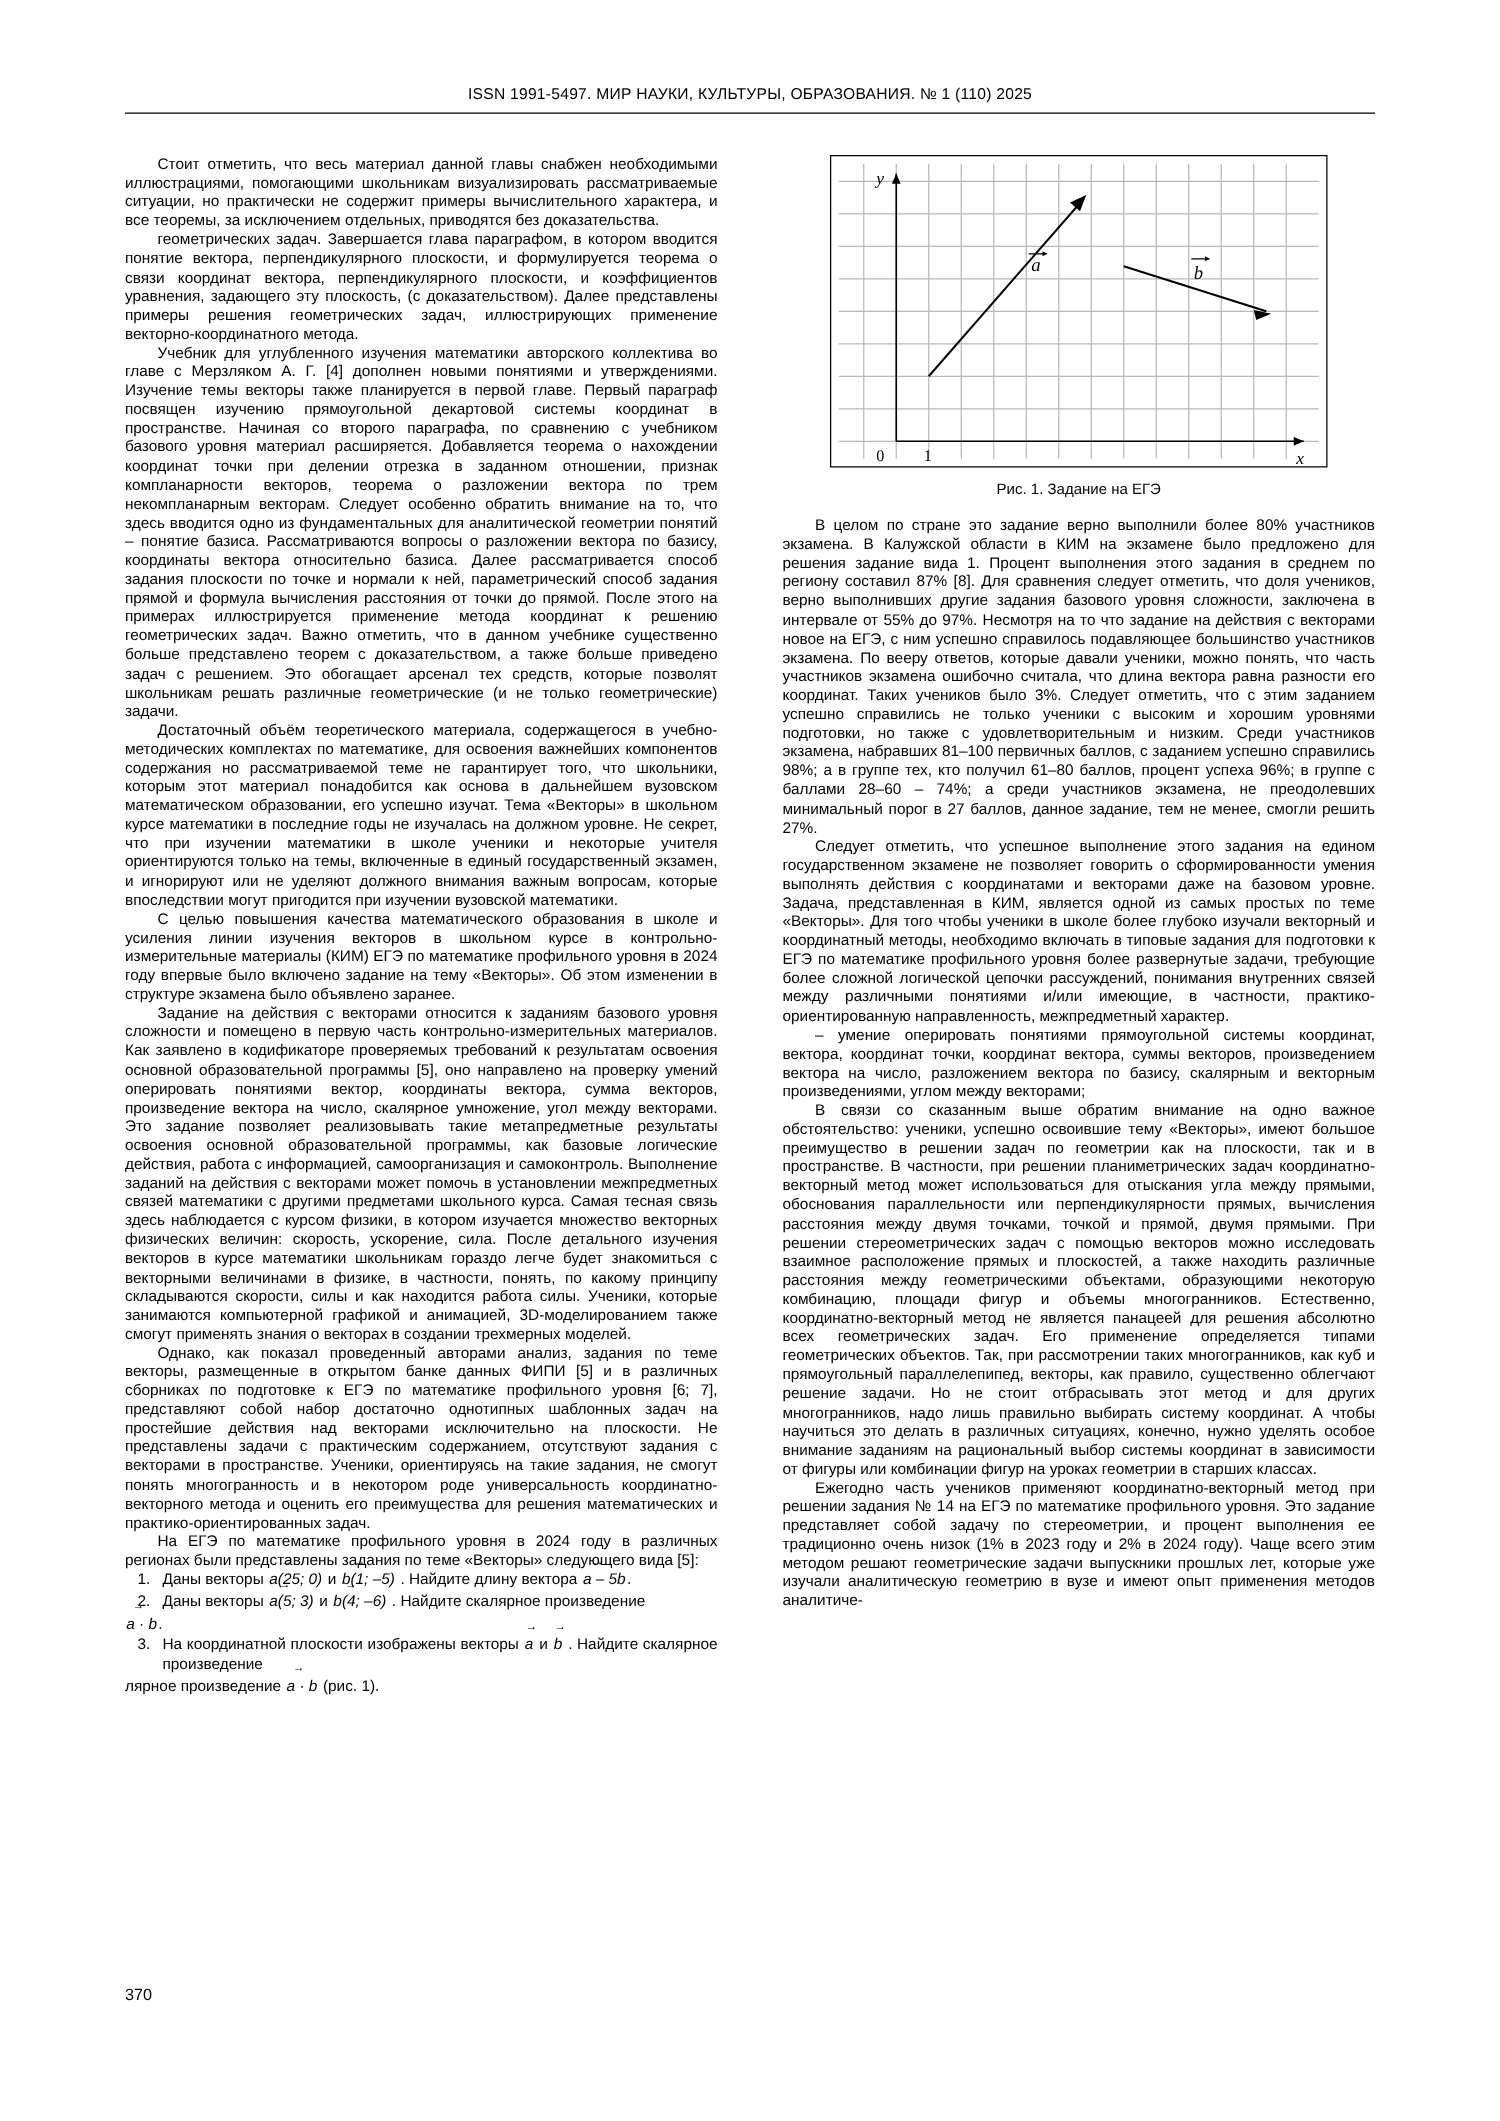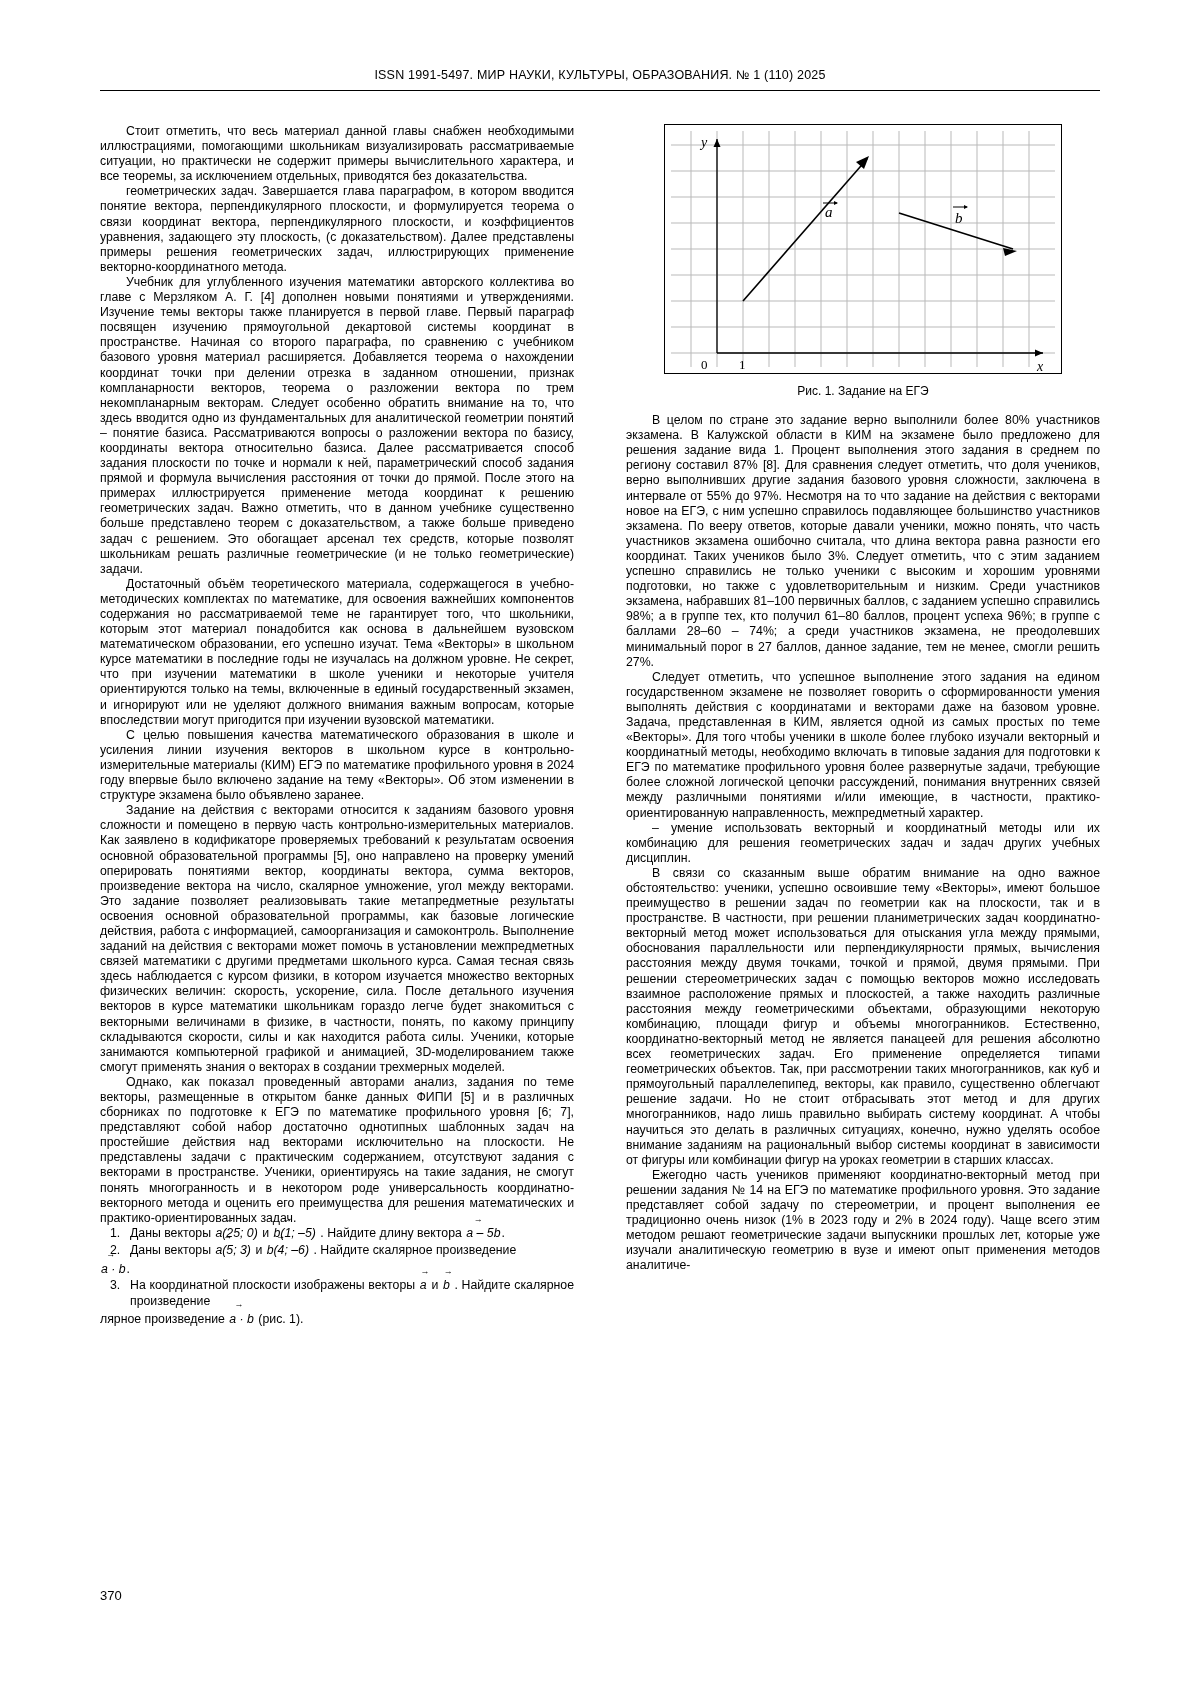--- a/index.html
+++ b/index.html
@@ -152,20 +152,21 @@
   <div class="header-rule"></div>
 
   <div class="col col-left">
     <p>Стоит отметить, что весь материал данной главы снабжен необходимыми иллюстрациями, помогающими школьникам визуализировать рассматриваемые ситуации, но практически не содержит примеры вычислительного характера, и все теоремы, за исключением отдельных, приводятся без доказательства.</p>
     <p>геометрических задач. Завершается глава параграфом, в котором вводится понятие вектора, перпендикулярного плоскости, и формулируется теорема о связи координат вектора, перпендикулярного плоскости, и коэффициентов уравнения, задающего эту плоскость, (с доказательством). Далее представлены примеры решения геометрических задач, иллюстрирующих применение векторно-координатного метода.</p>
     <p>Учебник для углубленного изучения математики авторского коллектива во главе с Мерзляком А. Г. [4] дополнен новыми понятиями и утверждениями. Изучение темы векторы также планируется в первой главе. Первый параграф посвящен изучению прямоугольной декартовой системы координат в пространстве. Начиная со второго параграфа, по сравнению с учебником базового уровня материал расширяется. Добавляется теорема о нахождении координат точки при делении отрезка в заданном отношении, признак компланарности векторов, теорема о разложении вектора по трем некомпланарным векторам. Следует особенно обратить внимание на то, что здесь вводится одно из фундаментальных для аналитической геометрии понятий – понятие базиса. Рассматриваются вопросы о разложении вектора по базису, координаты вектора относительно базиса. Далее рассматривается способ задания плоскости по точке и нормали к ней, параметрический способ задания прямой и формула вычисления расстояния от точки до прямой. После этого на примерах иллюстрируется применение метода координат к решению геометрических задач. Важно отметить, что в данном учебнике существенно больше представлено теорем с доказательством, а также больше приведено задач с решением. Это обогащает арсенал тех средств, которые позволят школьникам решать различные геометрические (и не только геометрические) задачи.</p>
     <p>Достаточный объём теоретического материала, содержащегося в учебно-методических комплектах по математике, для освоения важнейших компонентов содержания но рассматриваемой теме не гарантирует того, что школьники, которым этот материал понадобится как основа в дальнейшем вузовском математическом образовании, его успешно изучат. Тема «Векторы» в школьном курсе математики в последние годы не изучалась на должном уровне. Не секрет, что при изучении математики в школе ученики и некоторые учителя ориентируются только на темы, включенные в единый государственный экзамен, и игнорируют или не уделяют должного внимания важным вопросам, которые впоследствии могут пригодится при изучении вузовской математики.</p>
     <p>С целью повышения качества математического образования в школе и усиления линии изучения векторов в школьном курсе в контрольно-измерительные материалы (КИМ) ЕГЭ по математике профильного уровня в 2024 году впервые было включено задание на тему «Векторы». Об этом изменении в структуре экзамена было объявлено заранее.</p>
     <p>Задание на действия с векторами относится к заданиям базового уровня сложности и помещено в первую часть контрольно-измерительных материалов. Как заявлено в кодификаторе проверяемых требований к результатам освоения основной образовательной программы [5], оно направлено на проверку умений оперировать понятиями вектор, координаты вектора, сумма векторов, произведение вектора на число, скалярное умножение, угол между векторами. Это задание позволяет реализовывать такие метапредметные результаты освоения основной образовательной программы, как базовые логические действия, работа с информацией, самоорганизация и самоконтроль. Выполнение заданий на действия с векторами может помочь в установлении межпредметных связей математики с другими предметами школьного курса. Самая тесная связь здесь наблюдается с курсом физики, в котором изучается множество векторных физических величин: скорость, ускорение, сила. После детального изучения векторов в курсе математики школьникам гораздо легче будет знакомиться с векторными величинами в физике, в частности, понять, по какому принципу складываются скорости, силы и как находится работа силы. Ученики, которые занимаются компьютерной графикой и анимацией, 3D-моделированием также смогут применять знания о векторах в создании трехмерных моделей.</p>
     <p>Однако, как показал проведенный авторами анализ, задания по теме векторы, размещенные в открытом банке данных ФИПИ [5] и в различных сборниках по подготовке к ЕГЭ по математике профильного уровня [6; 7], представляют собой набор достаточно однотипных шаблонных задач на простейшие действия над векторами исключительно на плоскости. Не представлены задачи с практическим содержанием, отсутствуют задания с векторами в пространстве. Ученики, ориентируясь на такие задания, не смогут понять многогранность и в некотором роде универсальность координатно-векторного метода и оценить его преимущества для решения математических и практико-ориентированных задач.</p>
+    <p>На ЕГЭ по математике профильного уровня в 2024 году в различных регионах были представлены задания по теме «Векторы» следующего вида [5]:</p>
 
     <ol class="tasks">
       <li>
         <span class="num">1.</span>
         <span>Даны векторы</span>
         <span class="vec vecarrow mi">a(25; 0)</span>
         <span>и</span>
         <span class="vec vecarrow mi">b(1; –5)</span>
         <span>. Найдите длину вектора</span>
         <span class="vec vecarrow mi">a – 5b</span><span>.</span>
@@ -260,19 +261,19 @@
           <text x="372" y="246" font-family="Liberation Serif, serif" font-style="italic" font-size="14">x</text>
           <text x="36" y="244" font-family="Liberation Serif, serif" font-size="13">0</text>
           <text x="74" y="244" font-family="Liberation Serif, serif" font-size="13">1</text>
         </svg>
       </div>
       <div class="fig-caption">Рис. 1. Задание на ЕГЭ</div>
     </div>
 
     <p>В целом по стране это задание верно выполнили более 80% участников экзамена. В Калужской области в КИМ на экзамене было предложено для решения задание вида 1. Процент выполнения этого задания в среднем по региону составил 87% [8]. Для сравнения следует отметить, что доля учеников, верно выполнивших другие задания базового уровня сложности, заключена в интервале от 55% до 97%. Несмотря на то что задание на действия с векторами новое на ЕГЭ, с ним успешно справилось подавляющее большинство участников экзамена. По вееру ответов, которые давали ученики, можно понять, что часть участников экзамена ошибочно считала, что длина вектора равна разности его координат. Таких учеников было 3%. Следует отметить, что с этим заданием успешно справились не только ученики с высоким и хорошим уровнями подготовки, но также с удовлетворительным и низким. Среди участников экзамена, набравших 81–100 первичных баллов, с заданием успешно справились 98%; а в группе тех, кто получил 61–80 баллов, процент успеха 96%; в группе с баллами 28–60 – 74%; а среди участников экзамена, не преодолевших минимальный порог в 27 баллов, данное задание, тем не менее, смогли решить 27%.</p>
     <p>Следует отметить, что успешное выполнение этого задания на едином государственном экзамене не позволяет говорить о сформированности умения выполнять действия с координатами и векторами даже на базовом уровне. Задача, представленная в КИМ, является одной из самых простых по теме «Векторы». Для того чтобы ученики в школе более глубоко изучали векторный и координатный методы, необходимо включать в типовые задания для подготовки к ЕГЭ по математике профильного уровня более развернутые задачи, требующие более сложной логической цепочки рассуждений, понимания внутренних связей между различными понятиями и/или имеющие, в частности, практико-ориентированную направленность, межпредметный характер.</p>
-    <p>– умение использовать векторный и координатный методы или их комбинацию для решения геометрических задач и задач других учебных дисциплин.</p>
+    <p>– умение оперировать понятиями прямоугольной системы координат, вектора, координат точки, координат вектора, суммы векторов, произведением вектора на число, разложением вектора по базису, скалярным и векторным произведениями, углом между векторами;</p>
     <p>В связи со сказанным выше обратим внимание на одно важное обстоятельство: ученики, успешно освоившие тему «Векторы», имеют большое преимущество в решении задач по геометрии как на плоскости, так и в пространстве. В частности, при решении планиметрических задач координатно-векторный метод может использоваться для отыскания угла между прямыми, обоснования параллельности или перпендикулярности прямых, вычисления расстояния между двумя точками, точкой и прямой, двумя прямыми. При решении стереометрических задач с помощью векторов можно исследовать взаимное расположение прямых и плоскостей, а также находить различные расстояния между геометрическими объектами, образующими некоторую комбинацию, площади фигур и объемы многогранников. Естественно, координатно-векторный метод не является панацеей для решения абсолютно всех геометрических задач. Его применение определяется типами геометрических объектов. Так, при рассмотрении таких многогранников, как куб и прямоугольный параллелепипед, векторы, как правило, существенно облегчают решение задачи. Но не стоит отбрасывать этот метод и для других многогранников, надо лишь правильно выбирать систему координат. А чтобы научиться это делать в различных ситуациях, конечно, нужно уделять особое внимание заданиям на рациональный выбор системы координат в зависимости от фигуры или комбинации фигур на уроках геометрии в старших классах.</p>
     <p>Ежегодно часть учеников применяют координатно-векторный метод при решении задания № 14 на ЕГЭ по математике профильного уровня. Это задание представляет собой задачу по стереометрии, и процент выполнения ее традиционно очень низок (1% в 2023 году и 2% в 2024 году). Чаще всего этим методом решают геометрические задачи выпускники прошлых лет, которые уже изучали аналитическую геометрию в вузе и имеют опыт применения методов аналитиче-</p>
   </div>
 
   <div class="page-number">370</div>
 </div>
 
 </body></html>

